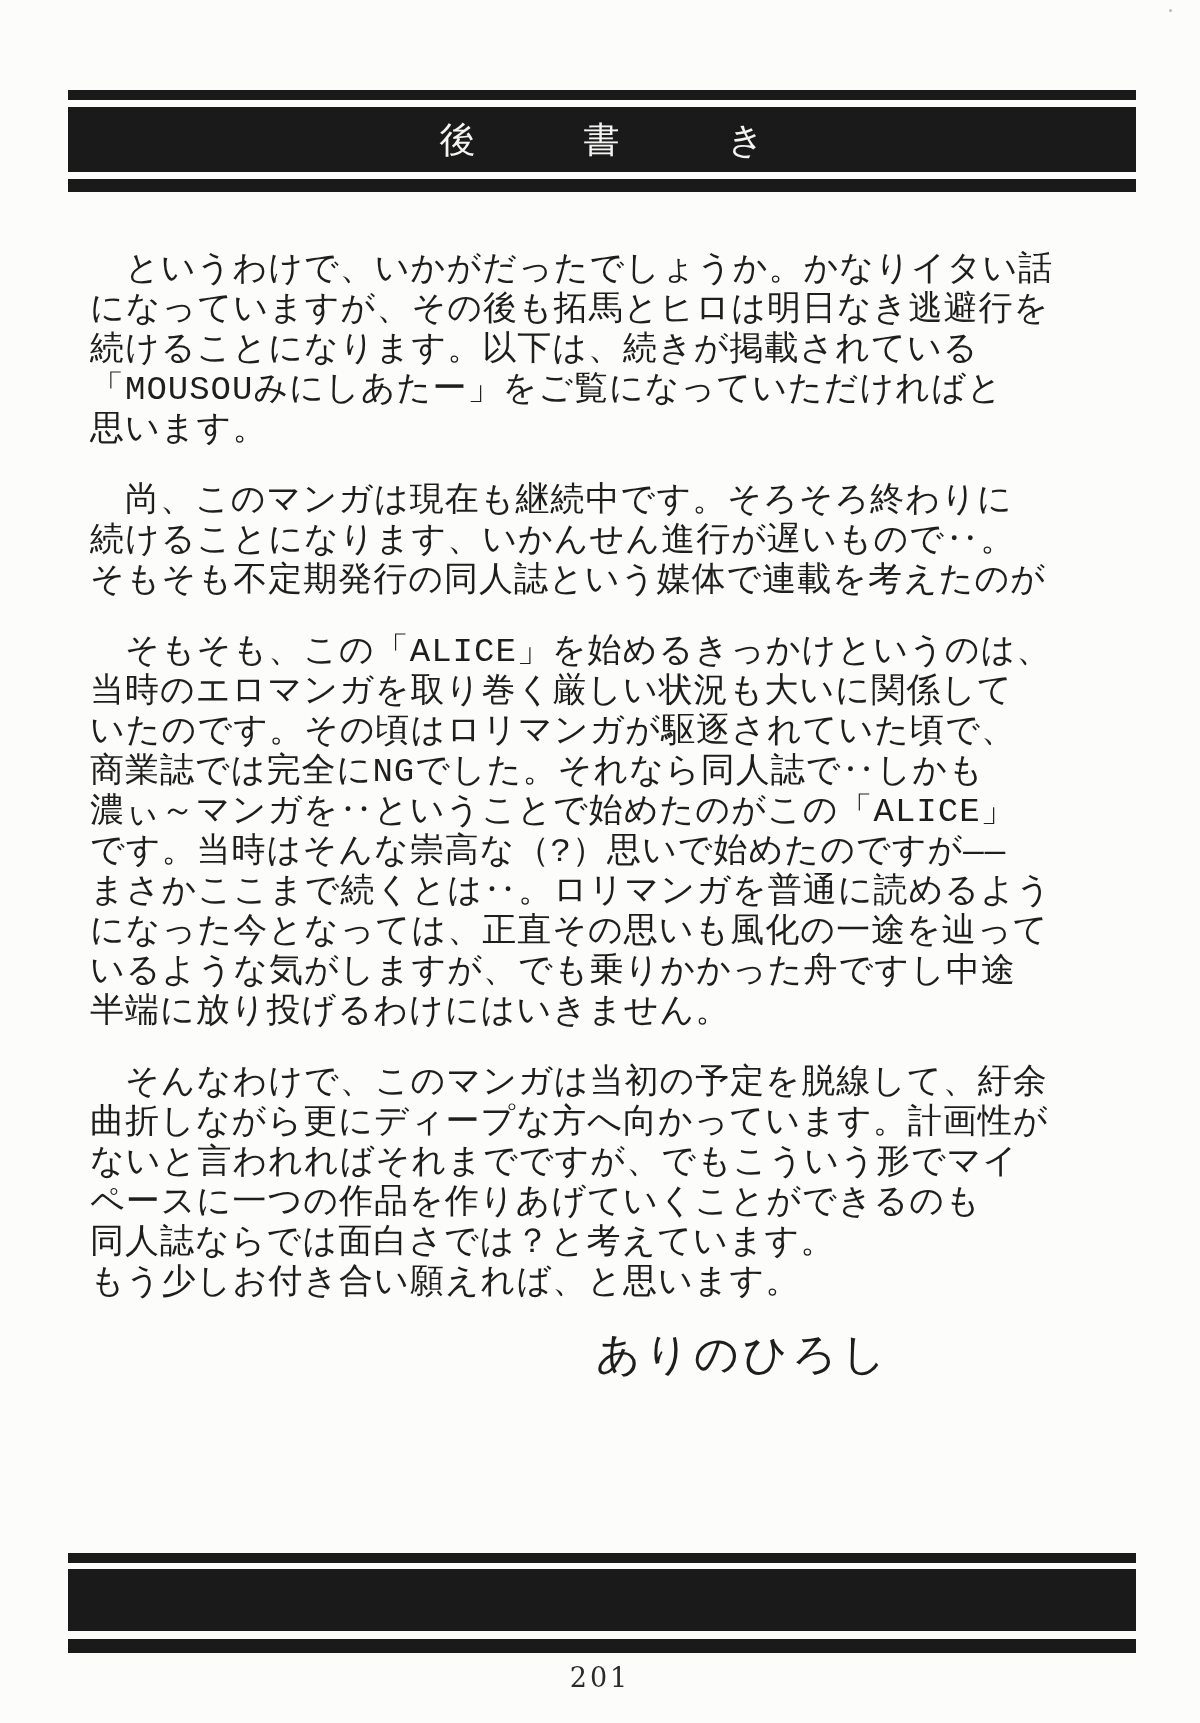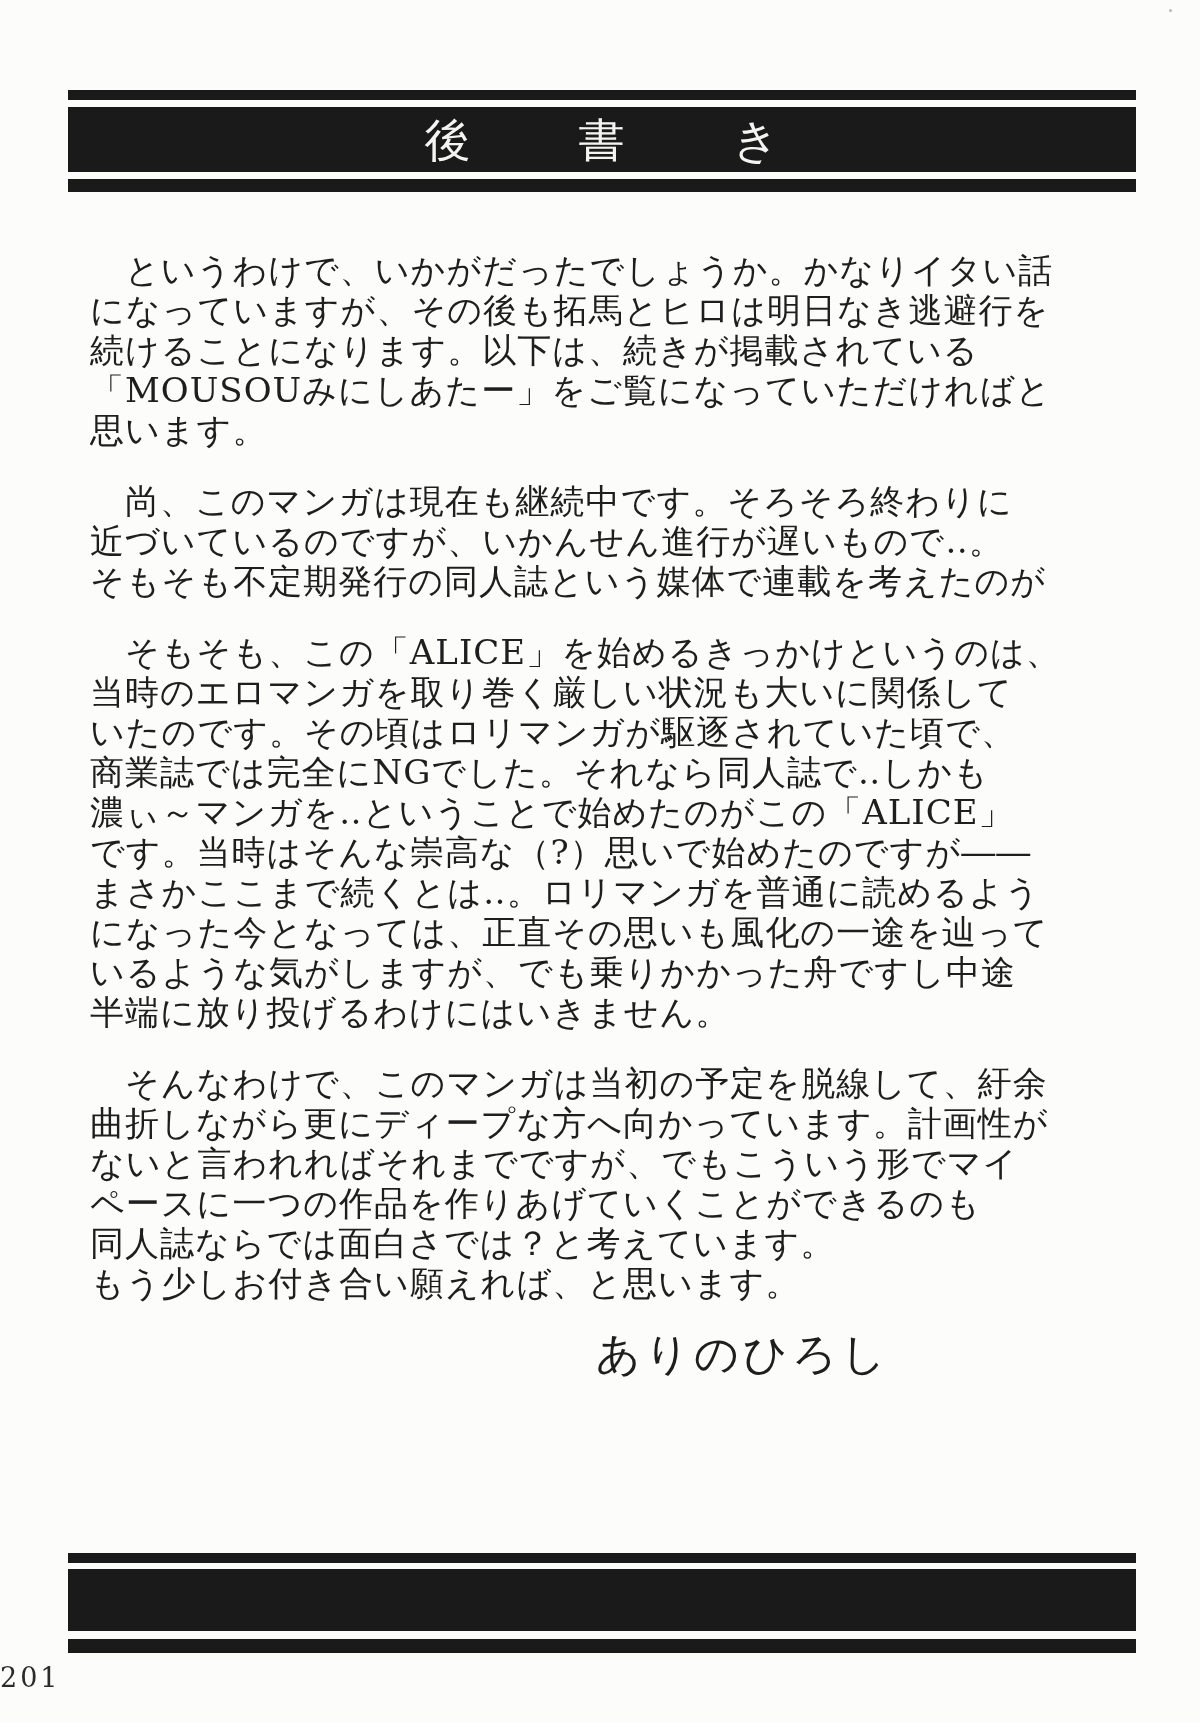--- a/index.html
+++ b/index.html
@@ -18,51 +18,52 @@
   .banner-bottom { top:1553px; }
   .bar { background:#1a1a1a; }
   .bar-thin-a  { height:10px; }
   .bar-thick   { height:65px; margin-top:7px;
                  display:flex; align-items:center; justify-content:center; }
   .bar-thin-b  { height:13px; margin-top:7px; }
   .banner-bottom .bar-thick { height:62px; margin-top:6px; }
   .banner-bottom .bar-thin-b { height:14px; margin-top:8px; }
   .banner-title {
     color:#f4f4f2;
-    font-size:46px;
+    font-size:36px;
     font-weight:normal;
     letter-spacing:108px;
     margin-right:-108px; 
     line-height:1;
   }
   
   .content {
     position:absolute;
     left:90px; top:250px;
     width:978px;
     color:#1e1e1e;
     font-size:34px;
     line-height:40px;
     letter-spacing:1px;
   }
   .paragraph { margin-bottom:31px; }
   .paragraph:last-child { margin-bottom:0; }
-  .line { white-space:nowrap; }
+  .line { white-space:nowrap;font-family:Liberation Mono, monospace; }
   .signature {
     margin-top:19px;
     width:800px;
     text-align:right;
     font-size:44px;
     letter-spacing:4px;
     color:#1e1e1e;
   }
   
   .page-number {
     position:absolute;
     left:0; right:0; top:1662px;
+    text-align:center;
     font-size:27px;
     letter-spacing:3px;
     color:#2b2b2b;
   }
   
   .speck {
     position:absolute; top:9px; right:28px;
     width:3px; height:3px; border-radius:50%;
     background:#b9b9b9;
   }
@@ -85,21 +86,21 @@
   <div class="content">
     <div class="paragraph">
         <div class="line">　というわけで、いかがだったでしょうか。かなりイタい話</div>
         <div class="line">になっていますが、その後も拓馬とヒロは明日なき逃避行を</div>
         <div class="line">続けることになります。以下は、続きが掲載されている</div>
         <div class="line">「MOUSOUみにしあたー」をご覧になっていただければと</div>
         <div class="line">思います。</div>
       </div>
     <div class="paragraph">
         <div class="line">　尚、このマンガは現在も継続中です。そろそろ終わりに</div>
-        <div class="line">近づいているのですが、いかんせん進行が遅いもので‥。</div>
+        <div class="line">続けることになります、いかんせん進行が遅いもので‥。</div>
         <div class="line">そもそも不定期発行の同人誌という媒体で連載を考えたのが</div>
       </div>
     <div class="paragraph">
         <div class="line">　そもそも、この「ALICE」を始めるきっかけというのは、</div>
         <div class="line">当時のエロマンガを取り巻く厳しい状況も大いに関係して</div>
         <div class="line">いたのです。その頃はロリマンガが駆逐されていた頃で、</div>
         <div class="line">商業誌では完全にNGでした。それなら同人誌で‥しかも</div>
         <div class="line">濃ぃ～マンガを‥ということで始めたのがこの「ALICE」</div>
         <div class="line">です。当時はそんな崇高な（?）思いで始めたのですが――</div>
         <div class="line">まさかここまで続くとは‥。ロリマンガを普通に読めるよう</div>

